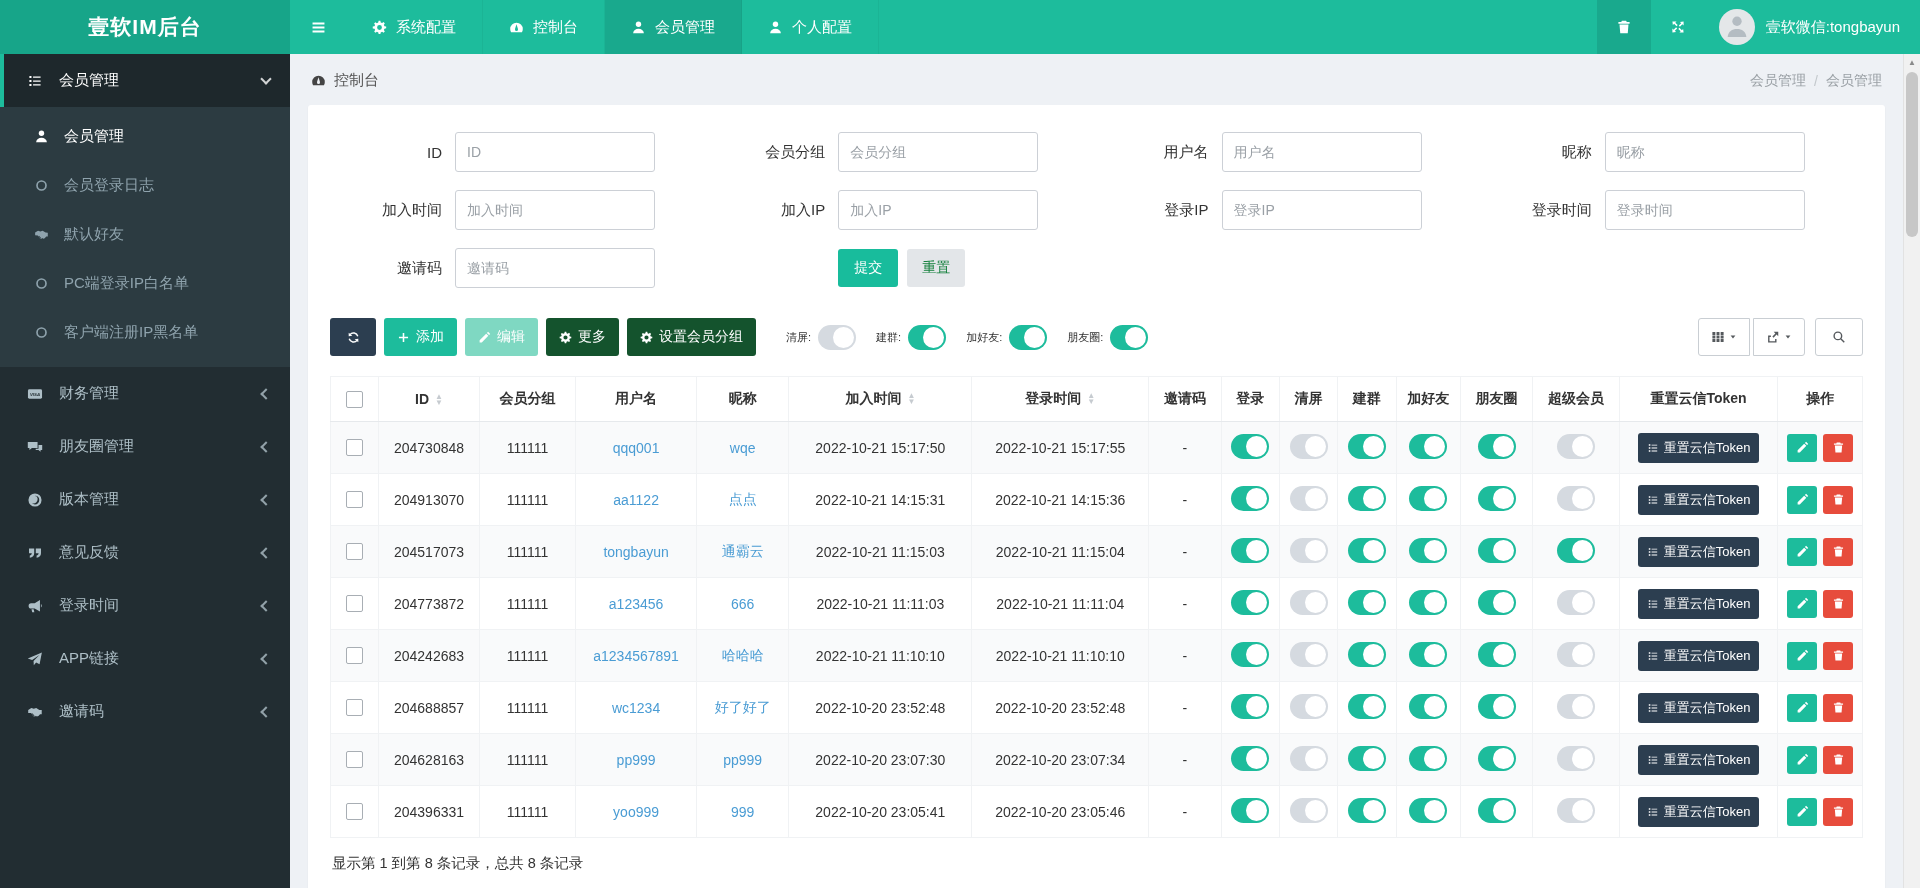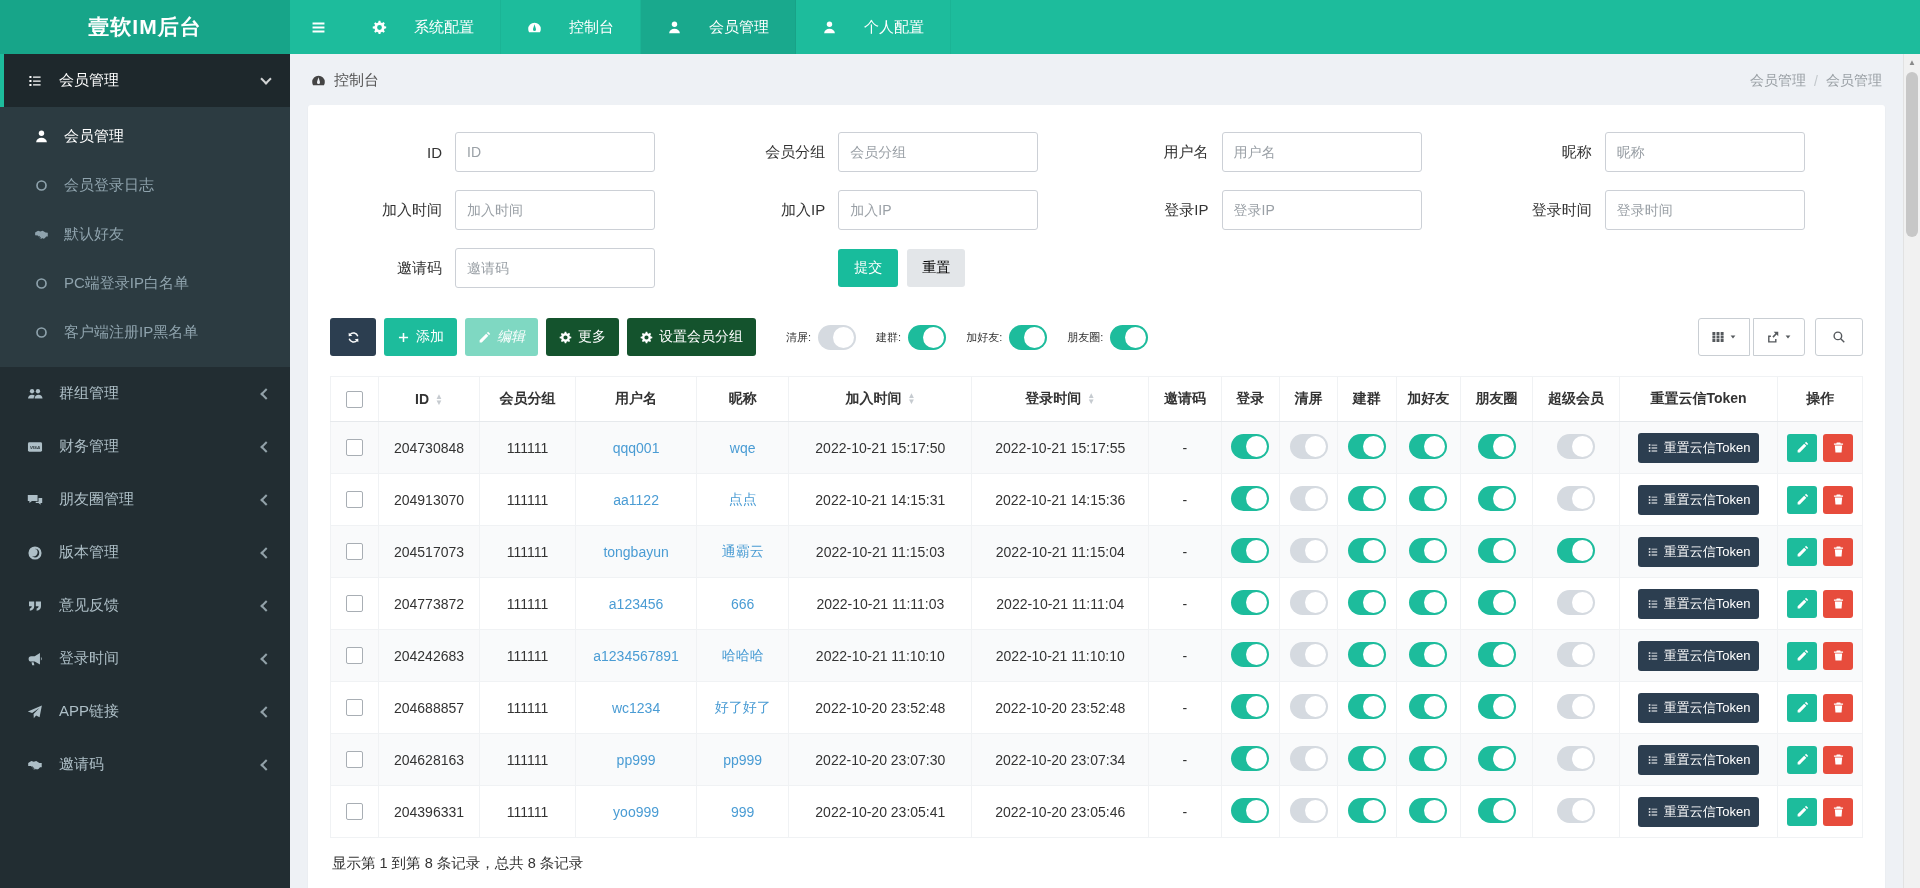--- a/index.html
+++ b/index.html
@@ -6,21 +6,21 @@
   html,body { width:1920px; height:888px; overflow:hidden; }
   body { font-family:"Liberation Sans","DejaVu Sans",sans-serif; background:#eef1f5; position:relative; font-size:14px; color:#333; }
   .ic { display:inline-flex; align-items:center; justify-content:center; }
   .ic svg { width:1em; height:1em; display:block; }
 
   
   .navbar { position:absolute; top:0; left:0; right:0; height:54px; background:#1dbc9c; display:flex; align-items:stretch; z-index:20; }
   .logo { width:290px; background:#17a589; color:#fff; font-size:21px; font-weight:bold; display:flex; align-items:center; justify-content:center; letter-spacing:1px; }
   .nav-toggle { width:56px; display:flex; align-items:center; justify-content:center; color:#fff; font-size:17px; cursor:pointer; }
   .nav-menu { display:flex; align-items:stretch; }
-  .nav-item { display:flex; align-items:center; gap:27px; padding:4px 26px; color:#fff; font-size:15px; cursor:pointer; border-right:1px solid rgba(0,0,0,0.04); }
+  .nav-item { display:flex; align-items:center; gap:9px; padding:4px 26px; color:#fff; font-size:15px; cursor:pointer; border-right:1px solid rgba(0,0,0,0.04); }
   .nav-item .ic { font-size:15px; }
   .nav-item.active { background:#19a98d; }
   .nav-right { margin-left:auto; display:flex; align-items:stretch; }
   .nav-sq { width:54px; display:flex; align-items:center; justify-content:center; color:#fff; font-size:16px; cursor:pointer; }
   .nav-sq.dark { background:#19a98d; }
   .nav-user { display:flex; align-items:center; gap:11px; padding:0 20px 0 14px; color:#fff; font-size:15px; cursor:pointer; }
   .avatar { width:36px; height:36px; border-radius:50%; background:#e4e7e9; color:#b4bcc2; display:flex; align-items:center; justify-content:center; font-size:26px; overflow:hidden; }
 
   
   .sidebar { position:absolute; top:54px; left:0; bottom:0; width:290px; background:#222d32; overflow:hidden; }
@@ -48,29 +48,29 @@
 
   
   .filter-form { display:grid; grid-template-columns:repeat(4,1fr); row-gap:18px; }
   .field { display:flex; align-items:center; height:40px; }
   .flabel { width:112px; text-align:right; margin-right:13px; font-size:15px; color:#333; flex:0 0 112px; }
   .finput { width:200px; height:40px; border:1px solid #ccd0d6; border-radius:3px; padding:0 11px; font-size:14px; color:#333; outline:none; background:#fff; }
   .finput::placeholder { color:#9aa0a6; }
   .fbtns { display:flex; gap:9px; }
   .btn { border:none; border-radius:3px; font-size:14px; cursor:pointer; }
   .btn-submit { background:#18bc9c; color:#fff; padding:10px 16px; }
-  .btn-reset { background:#e3e6e9; color:#000000; padding:10px 15px; }
+  .btn-reset { background:#e3e6e9; color:#15803d; padding:10px 15px; }
 
   
   .toolbar { display:flex; align-items:center; margin-top:30px; }
   .tbtn { height:38px; border:none; border-radius:3px; color:#fff; font-size:14px; display:inline-flex; align-items:center; gap:6px; padding:0 13px; margin-right:8px; cursor:pointer; }
   .tbtn .ic { font-size:13px; }
   .btn-refresh { width:46px; justify-content:center; background:#2c3e50; padding:0; }
   .btn-add { background:#1dbc9c; }
-  .btn-editbar { background:#7fd8c2;font-style:italic; }
+  .btn-editbar { background:#7fd8c2; }
   .btn-gray { background:#14532d; }
   .switches { display:flex; align-items:center; margin-left:22px; gap:20px; }
   .switch-wrap { display:inline-flex; align-items:center; gap:7px; }
   .switch-label { font-size:11px; color:#333; }
   .toggle { width:38px; height:25px; border-radius:13px; position:relative; display:inline-block; cursor:pointer; flex:0 0 auto; }
   .toggle.on { background:#1dbc9c; }
   .toggle.off { background:#d5dae0; }
   .toggle .knob { position:absolute; top:2px; right:2px; width:21px; height:21px; border-radius:50%; background:#fff; }
   .toolbar-right { margin-left:auto; display:flex; align-items:center; }
   .btn-light { height:38px; width:52px; background:#fff; border:1px solid #c9ced3; color:#55595d; display:inline-flex; align-items:center; justify-content:center; gap:4px; cursor:pointer; font-size:14px; }
@@ -144,20 +144,47 @@
       <div class="nav-item">
         <span class="ic">
           <svg viewBox="0 0 20 20" fill="currentColor">
             <circle cx="10" cy="5.6" r="3.6"></circle>
             <path d="M2.8 17.6c.4-4.1 3.4-6.1 7.2-6.1s6.8 2 7.2 6.1z"></path>
           </svg>
         </span>
         <span>个人配置</span>
       </div>
     </nav>
+  <div class="nav-right">
+    <div class="nav-sq dark">
+      <span class="ic">
+          <svg viewBox="0 0 20 20" fill="currentColor">
+            <path d="M7.3 2.3h5.4l.7 1.6H17v2H3v-2h3.6zM4.4 7h11.2l-.9 10.7H5.3z"></path>
+          </svg>
+        </span>
+    </div>
+    <div class="nav-sq">
+      <span class="ic">
+          <svg viewBox="0 0 20 20" fill="currentColor">
+            <path d="M3 3h5.2L6.6 4.6l3 3-1.4 1.4-3-3L3.6 7.6zM17 3v5.2l-1.6-1.6-3 3L11 8.2l3-3-1.6-1.6zM3 17v-5.2l1.6 1.6 3-3L9 11.8l-3 3 1.6 1.6zM17 17h-5.2l1.6-1.6-3-3 1.4-1.4 3 3 1.6-1.6z"></path>
+          </svg>
+        </span>
+    </div>
+    <div class="nav-user">
+      <span class="avatar">
+          <span class="ic">
+            <svg viewBox="0 0 20 20" fill="currentColor">
+              <circle cx="10" cy="5.6" r="3.6"></circle>
+              <path d="M2.8 17.6c.4-4.1 3.4-6.1 7.2-6.1s6.8 2 7.2 6.1z"></path>
+            </svg>
+          </span>
+        </span>
+      <span>壹软微信:tongbayun</span>
+    </div>
+  </div>
 </header>
 
 <aside class="sidebar">
   <div>
       <div class="side-group open">
         <div class="side-parent">
           <span class="ic">
             <svg viewBox="0 0 20 20" fill="currentColor">
               <path d="M3 3.8h2.6v2.6H3zM7.6 4.4H17v1.5H7.6zM3 8.7h2.6v2.6H3zM7.6 9.3H17v1.5H7.6zM3 13.6h2.6v2.6H3zM7.6 14.2H17v1.5H7.6z"></path>
             </svg>
@@ -200,33 +227,20 @@
             <span>PC端登录IP白名单</span>
           </div>
           <div class="side-sub-item">
             <span class="ic">
               <svg viewBox="0 0 20 20" fill="none" stroke="currentColor" stroke-width="2.2">
                 <circle cx="10" cy="10" r="6"></circle>
               </svg>
             </span>
             <span>客户端注册IP黑名单</span>
           </div>
-        </div>
-      </div>
-      <div class="side-group">
-        <div class="side-parent">
-          <span class="ic">
-            <svg viewBox="0 0 20 20" fill="currentColor">
-              <circle cx="6.3" cy="6.6" r="2.7"></circle>
-              <circle cx="13.7" cy="6.6" r="2.7"></circle>
-              <path d="M1.3 15.6c0-2.9 2.2-4.6 5-4.6 1.4 0 2.6.4 3.5 1.1-1 .9-1.5 2.1-1.5 3.5zM9.5 15.6c0-2.9 2.2-4.6 5-4.6s4.9 1.7 4.9 4.6z"></path>
-            </svg>
-          </span>
-          <span class="side-label">群组管理</span>
-          <span class="chev left"></span>
         </div>
       </div>
       <div class="side-group">
         <div class="side-parent">
           <span class="ic">
             <svg viewBox="0 0 20 20" fill="currentColor">
               <rect x="1.2" y="4" width="17.6" height="12" rx="1.8"></rect>
               <text x="10" y="12.8" font-size="5.4" text-anchor="middle" fill="#222d32" font-weight="bold" font-style="italic">VISA</text>
             </svg>
           </span>

